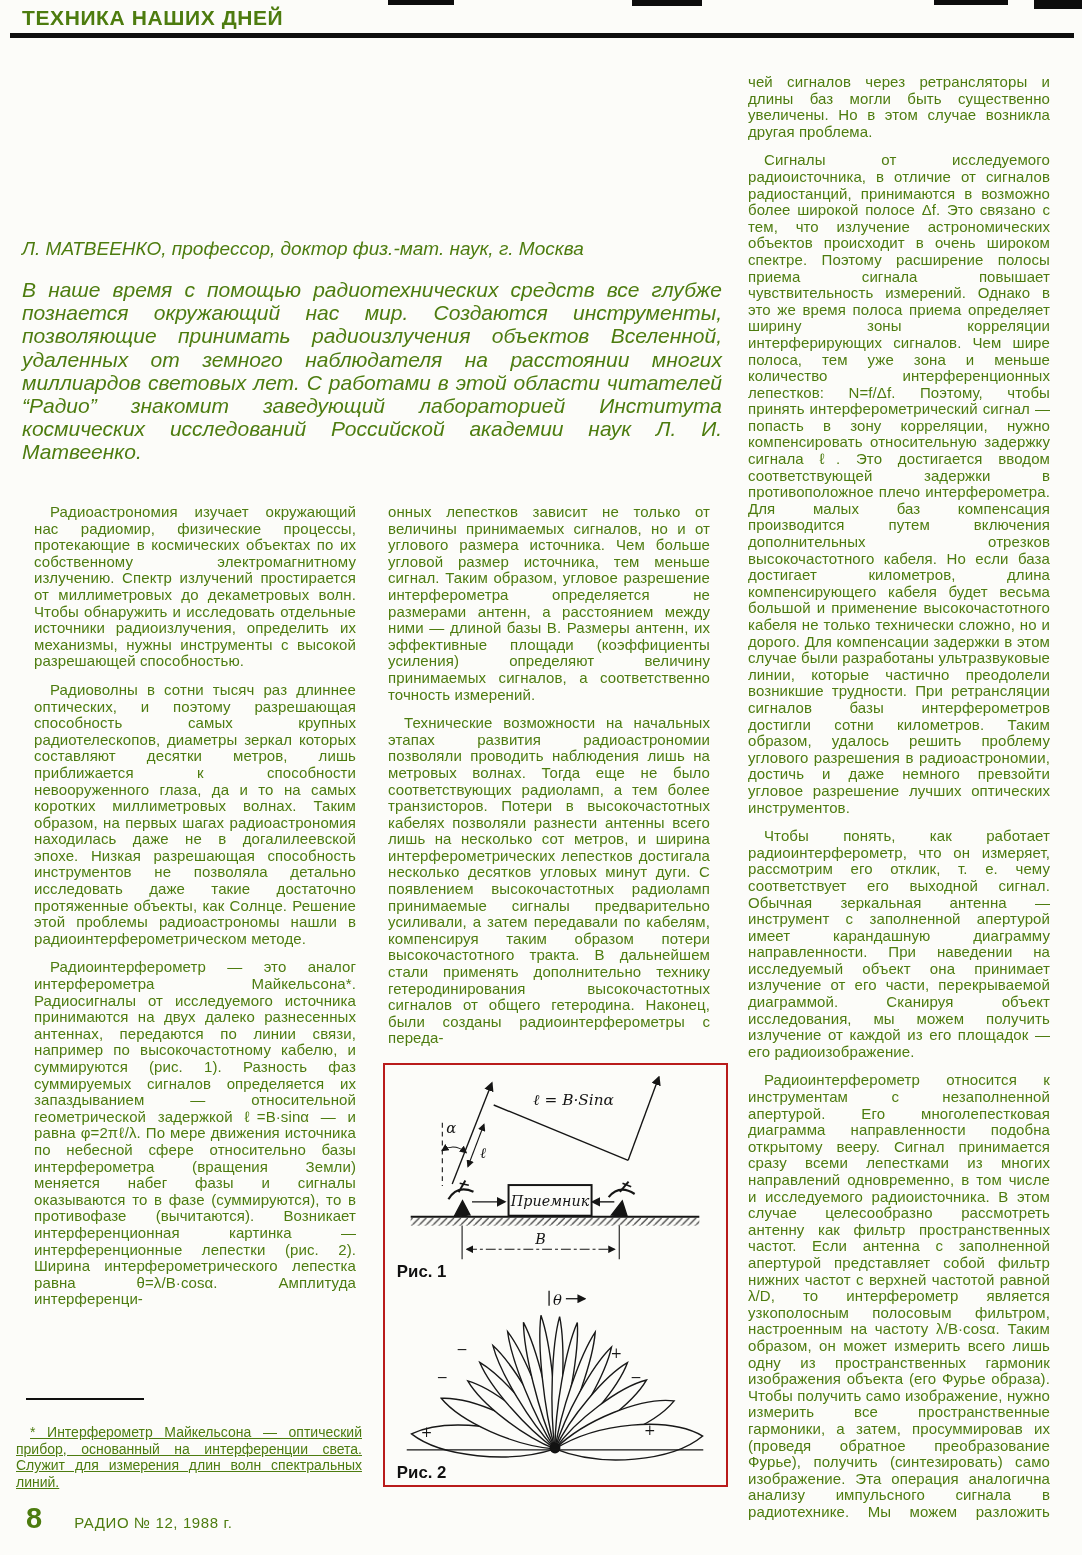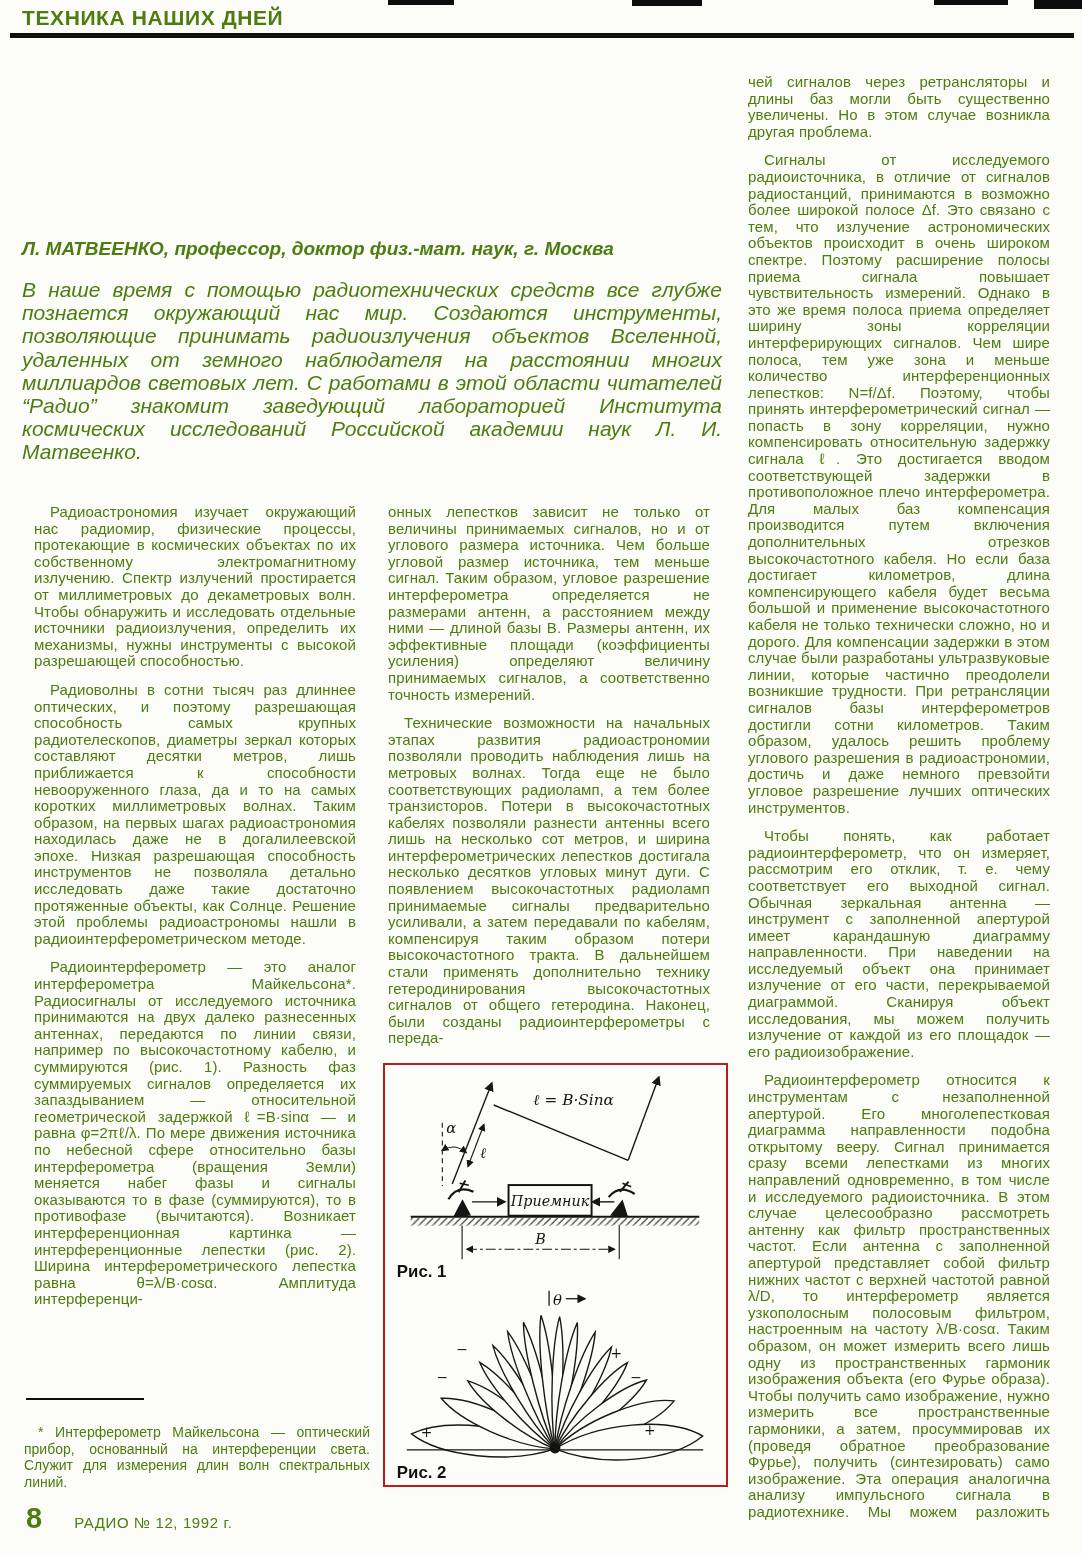--- a/index.html
+++ b/index.html
@@ -3,33 +3,33 @@
 <meta charset="utf-8">
 <style>
   html,body{margin:0;padding:0;background:#d8d8d4;}
   .page{position:relative;width:1082px;height:1555px;background:#fcfcf9;overflow:hidden;
         font-family:"Liberation Sans", sans-serif;color:#4d7c0f;}
   .art{position:absolute;background:#0d0d0d;}
   .kicker{position:absolute;left:22px;top:6px;font-size:21px;font-weight:bold;letter-spacing:0.6px;}
   .header-rule{position:absolute;left:10px;top:33px;width:1064px;height:5px;background:#0f0f0f;}
   .title{position:absolute;left:20px;top:66px;font-size:50px;line-height:54px;font-weight:bold;
          font-style:italic;letter-spacing:-1px;white-space:nowrap;}
-  .byline{position:absolute;left:22px;top:238px;font-size:19px;font-weight:bold;font-style:italic;}
+  .byline{position:absolute;left:22px;top:238px;font-size:19px;font-weight:normal;font-style:italic;}
   .lead{position:absolute;left:22px;top:278px;width:700px;font-size:21px;line-height:23.2px;
         font-style:italic;text-align:justify;}
   .col{position:absolute;font-size:15px;line-height:16.6px;text-align:justify;
        letter-spacing:0.1px;overflow:hidden;}
   .col p{margin:12px;}
   .col p.ind{text-indent:16px;}
   .col-left{left:22px;top:492px;width:346px;height:884px;}
   .col-mid{left:376px;top:492px;width:346px;height:566px;}
   .col-right{left:736px;top:62px;width:326px;height:1458px;}
   .footnote-rule{position:absolute;left:26px;top:1398px;width:118px;height:2px;background:#0f0f0f;}
-  .footnote{position:absolute;left:24px;top:1424px;width:346px;font-size:14px;line-height:16.6px;
-            text-align:justify;text-indent:14px;}
+  .footnote{position:absolute;left:16px;top:1424px;width:346px;font-size:14px;line-height:16.6px;
+            text-align:justify;text-indent:14px;text-decoration:underline;}
   .figure-box{position:absolute;left:383px;top:1063px;width:345px;height:424px;
               border:2px solid #b91c1c;box-sizing:border-box;background:#fcfcf9;}
   .figure-box svg{display:block;width:100%;height:100%;}
   .footer{position:absolute;left:26px;top:1502px;display:flex;align-items:baseline;}
   .page-num{font-size:29px;font-weight:bold;}
   .issue{font-size:15px;margin-left:32px;letter-spacing:0.6px;}
   .fig-label{font-family:"DejaVu Serif", serif;font-style:italic;}
   .fig-caption{font-family:"Liberation Sans", sans-serif;font-weight:bold;}
 </style>
 </head>
@@ -157,16 +157,16 @@
         <text x="12" y="417" class="fig-caption" font-size="17" fill="#101010">Рис. 2</text>
       </g>
     </svg>
   </div>
 
   <div class="footnote-rule"></div>
   <div class="footnote">* Интерферометр Майкельсона — оптический прибор, основанный на интерференции света. Служит для измерения длин волн спектральных линий.</div>
 
   <div class="footer">
     <span class="page-num">8</span>
-    <span class="issue">РАДИО № 12, 1992 г.</span>
+    <span class="issue">РАДИО № 12, 1988 г.</span>
   </div>
 
 </div>
 
 </body></html>

